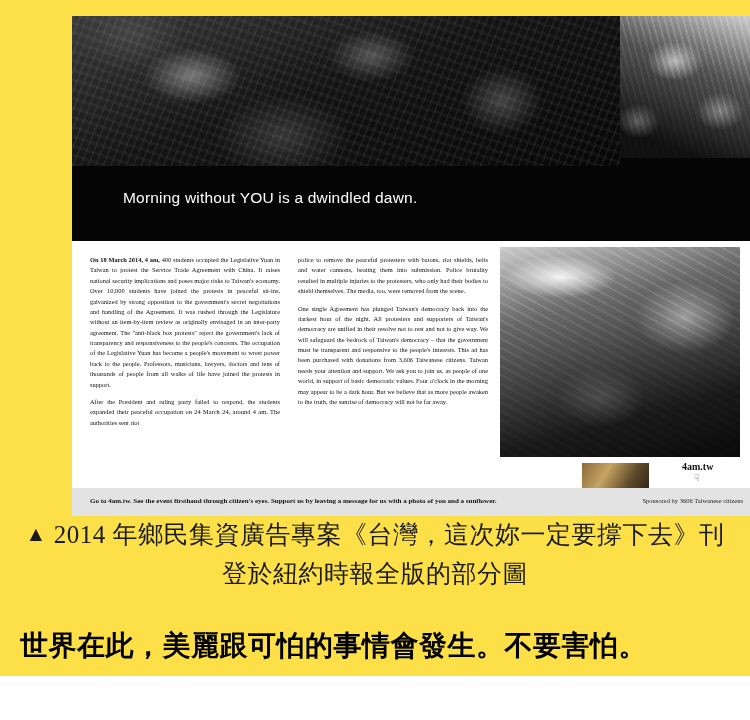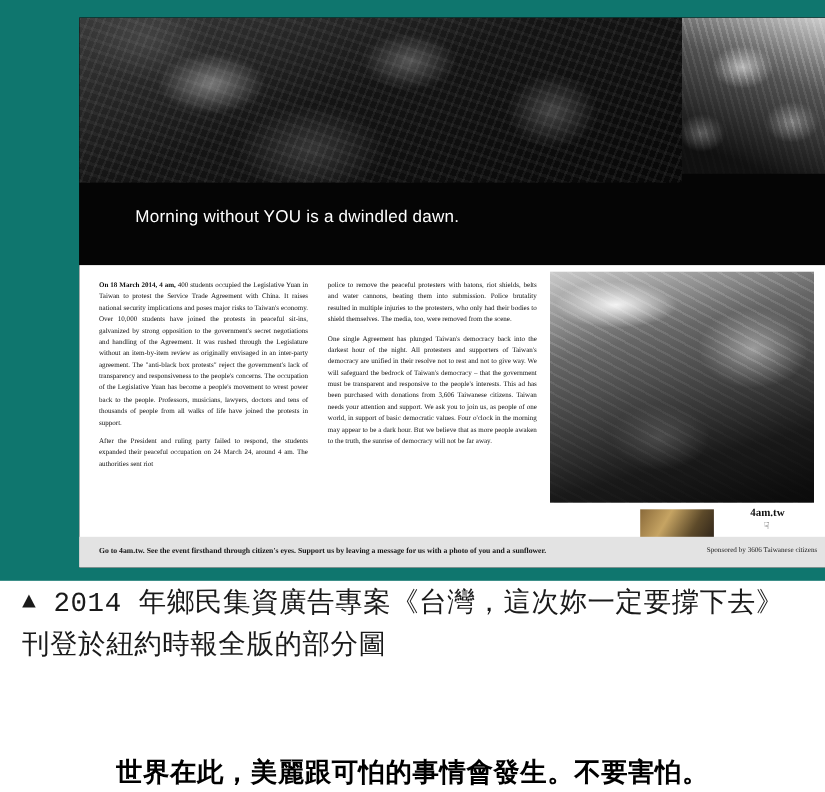--- a/index.html
+++ b/index.html
@@ -9,22 +9,22 @@
   }
   body {
     width: 750px;
     height: 720px;
     font-family: "Liberation Sans", sans-serif;
     overflow: hidden;
   }
   .page {
     position: relative;
     width: 750px;
-    height: 528px;
-    background: #0f766e;
+    height: 676px;
+    background: #fde047;
   }
 
   
   .ad-figure {
     position: absolute;
     left: 32px;
     top: 0;
     width: 685px;
     height: 500px;
     background: #000000;
@@ -186,42 +186,42 @@
     top: 9px;
     font-family: "Liberation Serif", serif;
     font-size: 6.5px;
     color: #222222;
   }
 
   
   .caption {
     position: absolute;
     left: 20px;
-    top: 530px;
+    top: 516px;
     width: 710px;
-    font-family: Liberation Mono, monospace;
+    text-align: center;
+    font-family: Liberation Serif, serif;
     font-size: 25px;
     line-height: 1.55;
     color: #1a1a1a;
     letter-spacing: 0.5px;
   }
   .caption .tri {
     font-size: 21px;
     vertical-align: 2px;
   }
 
   
   .body-line {
     position: absolute;
     left: 20px;
-    top: 686px;
+    top: 627px;
     width: 710px;
-    text-align: center;
     font-family: "DejaVu Sans", "Liberation Sans", sans-serif;
-    font-size: 24px;
+    font-size: 28px;
     font-weight: 700;
     color: #000000;
     letter-spacing: 0.5px;
   }
 </style>
 </head>
 <body>
 
 <div class="page">
 

